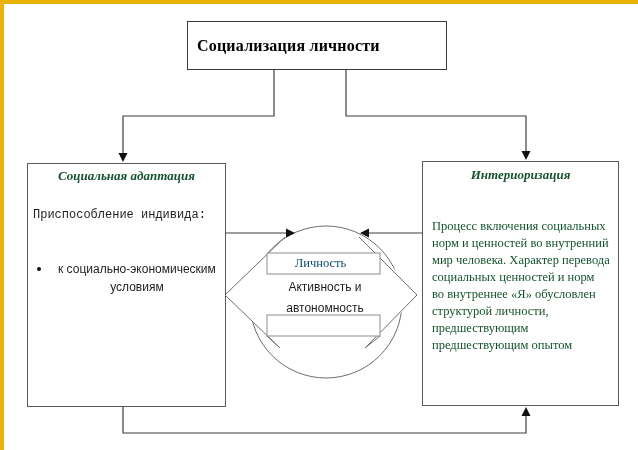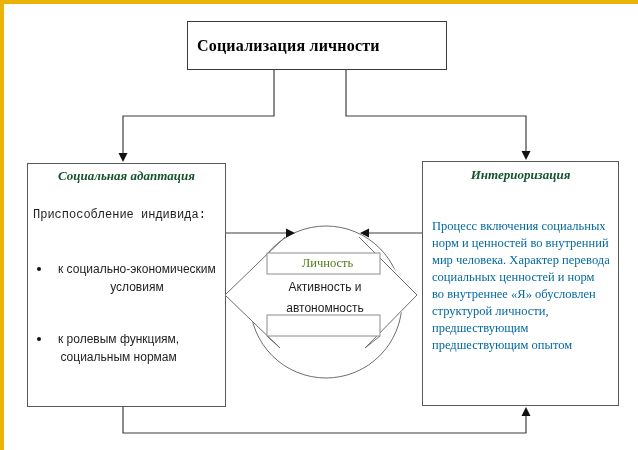--- a/index.html
+++ b/index.html
@@ -29,28 +29,28 @@
   .lb-intro{position:absolute;left:5px;top:44px;font-size:12px;white-space:nowrap;font-family:Liberation Mono, monospace;}
   .bullet-item{position:absolute;left:9px;}
   .bullet-item .dot{
     position:absolute;left:0;top:6px;width:4px;height:4px;border-radius:50%;background:#111;
   }
   .bullet-item .bl{margin-left:21px;font-size:12px;line-height:17.5px;white-space:nowrap;text-align:center;}
   #bullet-0{top:97px;}
   #bullet-1{top:167px;}
   .rb-text{
     position:absolute;left:9px;top:56px;width:184px;
-    font-family:"Liberation Serif",serif;font-size:12.5px;line-height:17px;color:#0369a1;
+    font-family:"Liberation Serif",serif;font-size:12.5px;line-height:17px;color:#14532d;
   }
   .rb-text span{display:block;white-space:nowrap;}
   svg#lines{position:absolute;left:0;top:0;width:636px;height:448px;pointer-events:none;}
   .center-label{position:absolute;text-align:center;white-space:nowrap;}
   #label-lichnost{
-    left:267px;top:249px;width:113px;height:21px;line-height:21px;
-    font-family:"Liberation Serif",serif;font-size:12.5px;color:#4d7c0f;
+    left:260px;top:249px;width:113px;height:21px;line-height:21px;
+    font-family:"Liberation Serif",serif;font-size:12.5px;color:#0c4a6e;
   }
   #label-aktivnost{left:261px;top:275px;width:120px;font-size:12px;line-height:16px;}
   #label-avtonomnost{left:261px;top:296px;width:120px;font-size:12px;line-height:16px;}
 </style>
 </head>
 <body>
 
 <div id="canvas">
 
   <div class="box" id="title-box">
@@ -58,27 +58,20 @@
   </div>
 
   <div class="box" id="left-box">
     <div class="box-header">Социальная адаптация</div>
     <div class="lb-intro">Приспособление индивида:</div>
     <div class="bullet-item" id="bullet-0">
       <span class="dot"></span>
       <div class="bl">
         <span>к социально-экономическим</span><br>
         <span>условиям</span>
-      </div>
-    </div>
-    <div class="bullet-item" id="bullet-1">
-      <span class="dot"></span>
-      <div class="bl">
-        <span>к ролевым функциям,</span><br>
-        <span>социальным нормам</span>
       </div>
     </div>
   </div>
 
   <div class="box" id="right-box">
     <div class="box-header">Интериоризация</div>
     <div class="rb-text">
       <span>Процесс включения социальных</span>
       <span>норм и ценностей во внутренний</span>
       <span>мир человека. Характер перевода</span>

